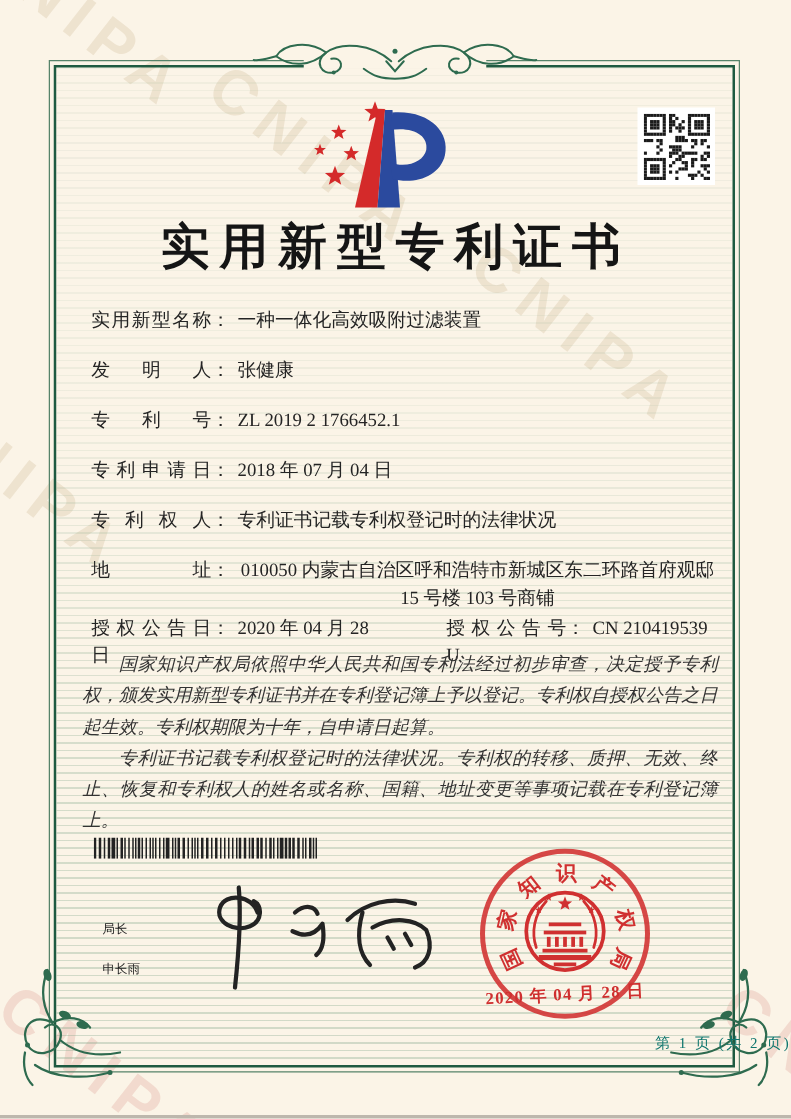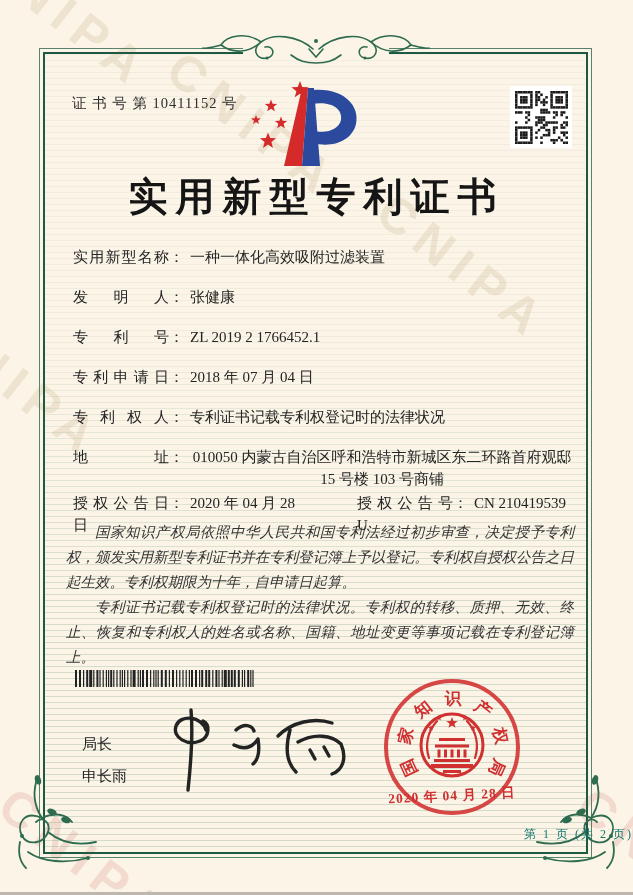--- a/index.html
+++ b/index.html
@@ -50,21 +50,21 @@
   .row.addr .fvalue{display:inline-block;width:384px;}
   .grant-row{display:flex;}
   .grant-row .pair.second{margin-left:46px;}
 
   .paras{position:absolute;left:66px;top:520px;width:508px;z-index:4;font-size:14.5px;
          line-height:25px;color:#333;font-style:italic;text-align:justify;}
   .paras p{margin:0;text-indent:2em;}
 
   .barcode{position:absolute;left:75px;top:670px;width:180px;height:17px;z-index:4;}
 
-  .signer{position:absolute;left:82px;top:728px;z-index:4;font-size:15px;color:#222;line-height:32px;}
+  .signer{position:absolute;left:82px;top:728px;z-index:4;font-size:10px;color:#222;line-height:32px;}
   .signature{position:absolute;left:162px;top:700px;width:210px;height:100px;z-index:4;}
 
   .seal{position:absolute;left:384px;top:679px;width:136px;height:136px;z-index:5;}
   .seal-ring{position:absolute;inset:0;border:4px solid rgba(208,47,47,0.88);border-radius:50%;}
   .seal-char{position:absolute;left:60px;top:59px;width:18px;height:18px;text-align:center;
              font-size:16.5px;font-weight:bold;color:#d03030;}
   .seal-emblem{position:absolute;left:33px;top:29px;width:70px;height:74px;}
   .seal-date{position:absolute;left:50%;top:108px;transform:translateX(-50%) rotate(-3deg);
              white-space:nowrap;font-size:13.5px;font-weight:bold;color:#cf2f2f;letter-spacing:1px;}
 
@@ -140,21 +140,20 @@
     </g>
     <g fill="#2e6b4f">
       <ellipse cx="30" cy="8" rx="3" ry="5" transform="rotate(-20 30 8)"></ellipse>
       <ellipse cx="44" cy="40" rx="5" ry="3" transform="rotate(25 44 40)"></ellipse>
       <ellipse cx="58" cy="48" rx="5" ry="3" transform="rotate(15 58 48)"></ellipse>
       <circle cx="14" cy="64" r="2"></circle>
         <circle cx="80" cy="86" r="2"></circle>
     </g>
   </svg>
 
-  <div class="cert-no">证 书 号 第 10411152 号</div>
 
   <svg class="logo" viewBox="0 0 130 92">
     <g id="logo-stars" fill="#d42a2a">
         <polygon points="60.00,3.00 62.22,8.94 68.56,9.22 63.59,13.17 65.29,19.28 60.00,15.78 54.71,19.28 56.41,13.17 51.44,9.22 57.78,8.94"></polygon>
         <polygon points="31.00,21.50 32.60,25.79 37.18,25.99 33.60,28.84 34.82,33.26 31.00,30.73 27.18,33.26 28.40,28.84 24.82,25.99 29.40,25.79"></polygon>
         <polygon points="16.00,37.00 17.23,40.30 20.76,40.45 18.00,42.65 18.94,46.05 16.00,44.10 13.06,46.05 14.00,42.65 11.24,40.45 14.77,40.30"></polygon>
         <polygon points="41.00,38.50 42.60,42.79 47.18,42.99 43.60,45.84 44.82,50.26 41.00,47.73 37.18,50.26 38.40,45.84 34.82,42.99 39.40,42.79"></polygon>
         <polygon points="28.00,54.50 30.10,60.11 36.08,60.37 31.40,64.10 33.00,69.88 28.00,66.57 23.00,69.88 24.60,64.10 19.92,60.37 25.90,60.11"></polygon>
       </g>
     <polygon points="62,10 68,10 62,88 44,88" fill="#d42a2a"></polygon>

